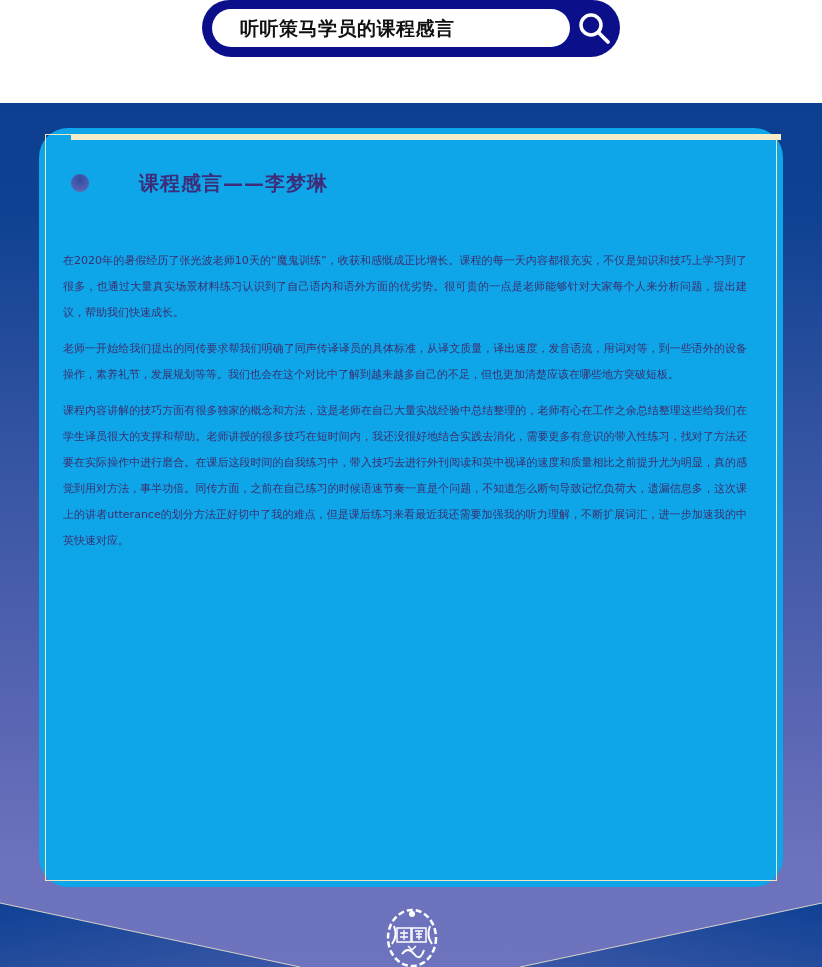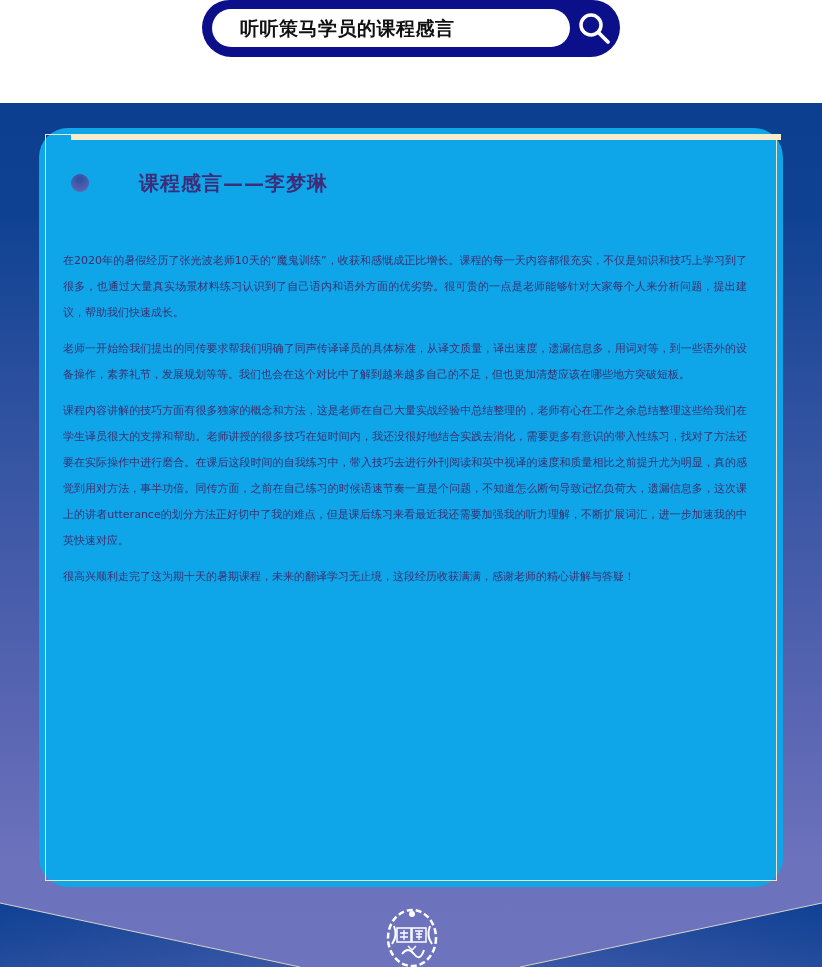--- a/index.html
+++ b/index.html
@@ -98,23 +98,22 @@
 
 <div class="card">
   <div class="card-inner"></div>
   <div class="top-stripe"></div>
   <div class="heading">
     <div class="bullet"></div>
     <div class="heading-text">课程感言——李梦琳</div>
   </div>
   <div class="content">
     <p>在2020年的暑假经历了张光波老师10天的“魔鬼训练”，收获和感慨成正比增长。课程的每一天内容都很充实，不仅是知识和技巧上学习到了很多，也通过大量真实场景材料练习认识到了自己语内和语外方面的优劣势。很可贵的一点是老师能够针对大家每个人来分析问题，提出建议，帮助我们快速成长。</p>
-    <p>老师一开始给我们提出的同传要求帮我们明确了同声传译译员的具体标准，从译文质量，译出速度，遗漏信息多，用词对等，到一些语外的设备操作，素养礼节，发展规划等等。我们也会在这个对比中了解到越来越多自己的不足，但也更加清楚应该在哪些地方突破短板。</p>
+    <p>老师一开始给我们提出的同传要求帮我们明确了同声传译译员的具体标准，从译文质量，译出速度，发音语流，用词对等，到一些语外的设备操作，素养礼节，发展规划等等。我们也会在这个对比中了解到越来越多自己的不足，但也更加清楚应该在哪些地方突破短板。</p>
     <p>课程内容讲解的技巧方面有很多独家的概念和方法，这是老师在自己大量实战经验中总结整理的，老师有心在工作之余总结整理这些给我们在学生译员很大的支撑和帮助。老师讲授的很多技巧在短时间内，我还没很好地结合实践去消化，需要更多有意识的带入性练习，找对了方法还要在实际操作中进行磨合。在课后这段时间的自我练习中，带入技巧去进行外刊阅读和英中视译的速度和质量相比之前提升尤为明显，真的感觉到用对方法，事半功倍。同传方面，之前在自己练习的时候语速节奏一直是个问题，不知道怎么断句导致记忆负荷大，遗漏信息多，这次课上的讲者utterance的划分方法正好切中了我的难点，但是课后练习来看最近我还需要加强我的听力理解，不断扩展词汇，进一步加速我的中英快速对应。</p>
-    <p>很高兴顺利走完了这为期十天的暑期课程，未来的翻译学习无止境，这段经历收获满满，感谢老师的精心讲解与答疑！</p>
   </div>
 </div>
 
 <svg class="logo" viewBox="0 0 52 61">
   <ellipse cx="26" cy="32" rx="24" ry="28" fill="none" stroke="#ffffff" stroke-width="2.5" stroke-dasharray="6 3"></ellipse>
   <circle cx="26" cy="8" r="3" fill="#ffffff"></circle>
   <rect x="11" y="22" width="14" height="14" fill="none" stroke="#ffffff" stroke-width="1.5"></rect>
   <rect x="26" y="22" width="14" height="14" fill="none" stroke="#ffffff" stroke-width="1.5"></rect>
   <path d="M14 27 h8 M18 24 v10 M14 31 h8" stroke="#ffffff" stroke-width="1.3"></path>
   <path d="M29 25 h8 M30 28 h6 M30 31 h6 M33 25 v9" stroke="#ffffff" stroke-width="1.3"></path>

